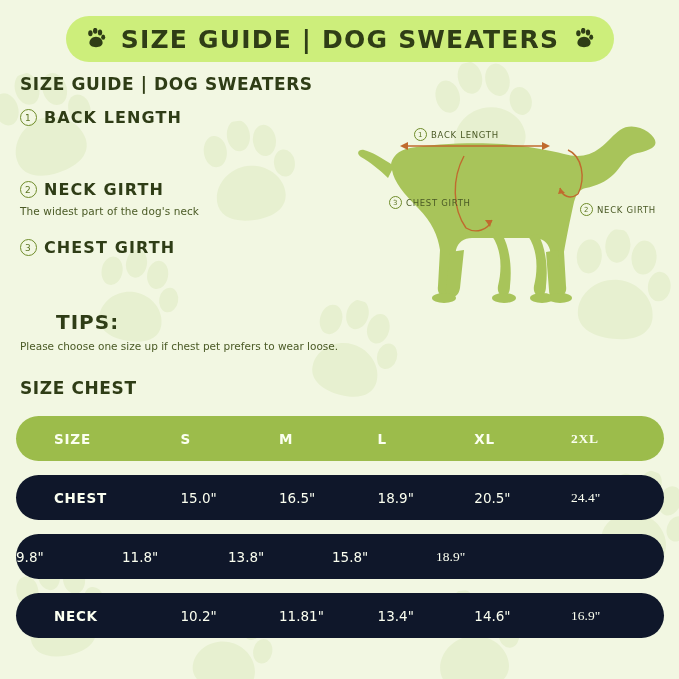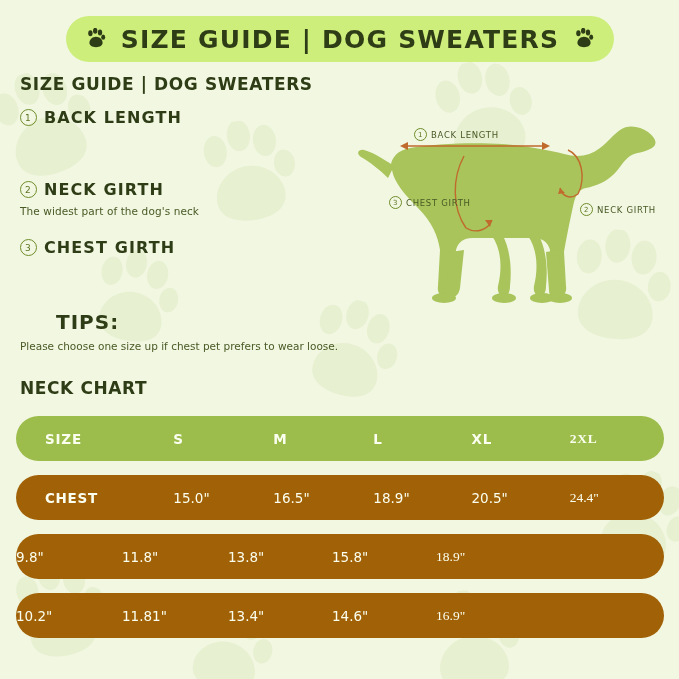--- a/index.html
+++ b/index.html
@@ -70,23 +70,23 @@
   #lbl-chest{left:37px;top:96px;}
   #lbl-neck{left:228px;top:103px;}
 
   
   .chart{position:absolute;left:16px;top:416px;width:648px;}
   .row{
     height:45px;border-radius:23px;display:flex;align-items:center;
     margin-bottom:14px;
   }
   .row.head{background:#9cbc4b;}
-  .row.body{background:#a16207;}
+  .row.body{background:#0f172a;}
   .cell{font-size:13.5px;color:#fbfff0;text-align:left;}
-  .cell.c0{width:136px;padding-left:29px;font-weight:bold;letter-spacing:.7px;}
+  .cell.c0{width:136px;padding-left:38px;font-weight:bold;letter-spacing:.7px;}
   .cell.c1{width:106px;}
   .cell.c2{width:106px;}
   .cell.c3{width:104px;}
   .cell.c4{width:104px;}
   .cell.c5{width:100px;font-family:Liberation Serif, serif;}
   .row.head .cell{font-weight:bold;letter-spacing:.8px;}
 </style>
 </head>
 <body>
 
@@ -251,21 +251,21 @@
   <div class="item" id="item3">
     <div class="item-head">
       <span class="num">3</span>
       <span>CHEST GIRTH</span>
     </div>
   </div>
 
   <div class="tips-title">TIPS:</div>
   <div class="tips-text">Please choose one size up if chest pet prefers to wear loose.</div>
 
-  <div class="chart-title">NECK CHART</div>
+  <div class="chart-title">SIZE CHEST</div>
 
   <div class="dog-wrap">
     <svg width="316" height="250" viewBox="0 0 316 250">
       <g fill="#a8c45a">
 
         <path d="M40 70
                  C 36 62, 44 50, 58 48
                  C 80 44, 120 42, 150 44
                  C 175 46, 196 50, 212 54
                  C 226 58, 238 56, 248 48
@@ -362,20 +362,21 @@
 
     <div class="row body">
       <div class="cell c1">9.8"</div>
       <div class="cell c2">11.8"</div>
       <div class="cell c3">13.8"</div>
       <div class="cell c4">15.8"</div>
       <div class="cell c5">18.9"</div>
     </div>
 
     <div class="row body">
+      <div class="cell c0">NECK</div>
       <div class="cell c1">10.2"</div>
       <div class="cell c2">11.81"</div>
       <div class="cell c3">13.4"</div>
       <div class="cell c4">14.6"</div>
       <div class="cell c5">16.9"</div>
     </div>
   </div>
 
 </div>
 

